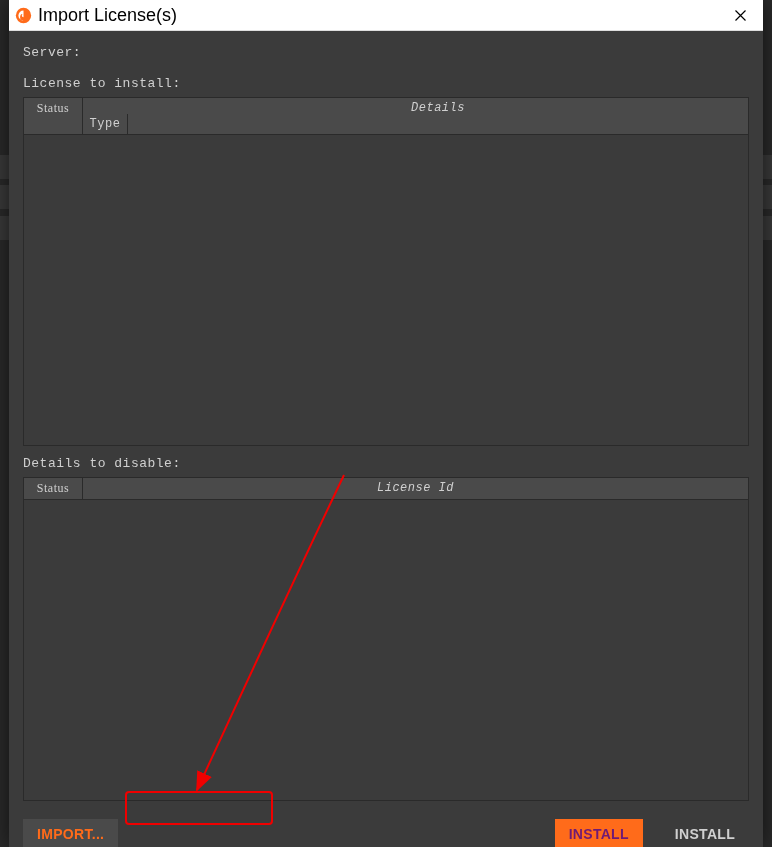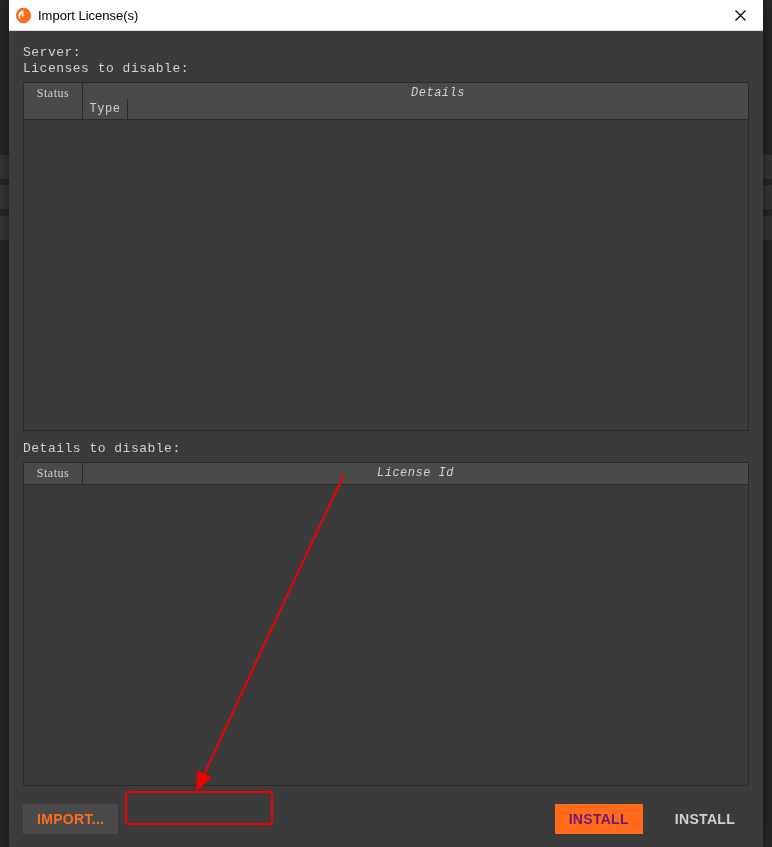--- a/index.html
+++ b/index.html
@@ -57,21 +57,21 @@
       display: flex;
       align-items: center;
       justify-content: center;
     }
     .app-icon svg {
       width: 17px;
       height: 17px;
     }
     .titlebar-text {
       color: #000;
-      font-size: 13px;
+      font-size: 18px;
       flex: 1;
     }
     .close-btn {
       width: 46px;
       height: 30px;
       display: flex;
       align-items: center;
       justify-content: center;
       cursor: pointer;
       color: #000;
@@ -85,21 +85,21 @@
       font-family: "Courier New", monospace;
       font-size: 13px;
       color: #ddd;
     }
     .field-label {
       color: #d0d0d0;
       margin-bottom: 6px;
       letter-spacing: 0.5px;
     }
     .server-row {
-      margin-bottom: 1px;
+      margin-bottom: 16px;
     }
     .section {
       margin-bottom: 10px;
     }
     .table {
       border: 1px solid #2a2a2a;
       background: #3b3b3b;
     }
     .table-header {
       display: flex;
@@ -215,21 +215,21 @@
       </svg>
     </div>
   </div>
 
   <div class="dialog-body">
     <div class="server-row">
       <span class="field-label">Server:</span>
     </div>
 
     <div class="section">
-      <div class="field-label">Licenses to disable:</div>
+      <div class="field-label">License to install:</div>
       <div class="table">
         <div class="table-header">
           <div class="th th-status">Status</div>
           <div class="th th-type">Type</div>
           <div class="th th-details">Details</div>
         </div>
         <div class="table-body table-body-1"></div>
       </div>
     </div>
 

